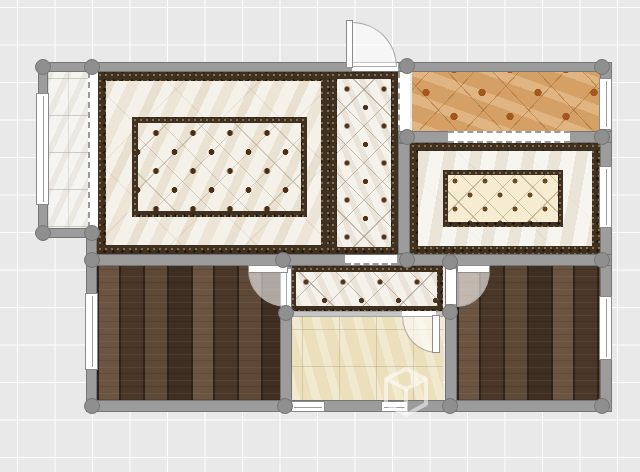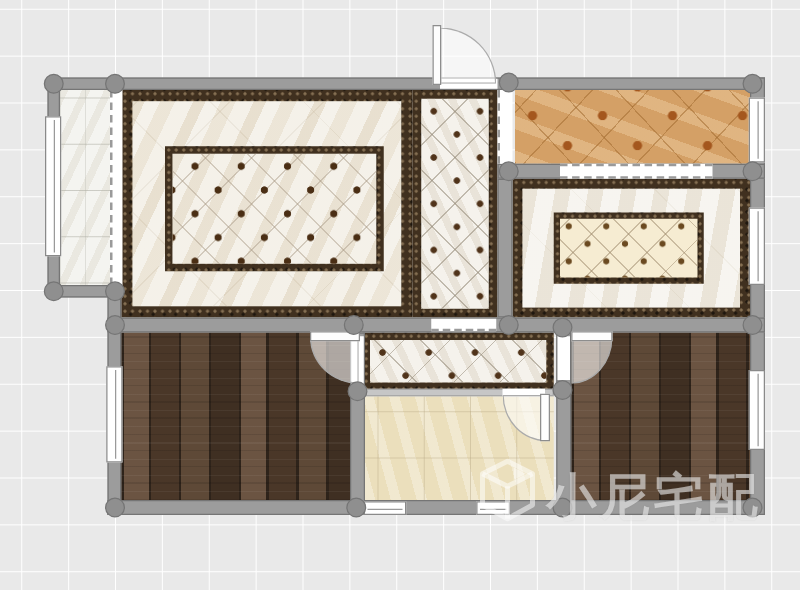--- a/index.html
+++ b/index.html
@@ -213,16 +213,15 @@
 
   <div id="wm" class="abs" style="left:383px;top:366px;">
     <span>
       <svg width="46" height="52" viewBox="0 0 46 52" fill="none" stroke="rgba(255,255,255,0.55)" stroke-width="4" stroke-linejoin="round">
         <polygon points="23,3 43,13 43,38 23,49 3,38 3,13"></polygon>
         <polyline points="3,13 23,23 43,13"></polyline>
         <line x1="23" y1="23" x2="23" y2="49"></line>
         <polygon points="28,8 38,13 28,18" fill="rgba(255,255,255,0.55)" stroke="none"></polygon>
       </svg>
     </span>
-    <span>小尼宅配</span>
   </div>
 
 </div>
 
 </body></html>

